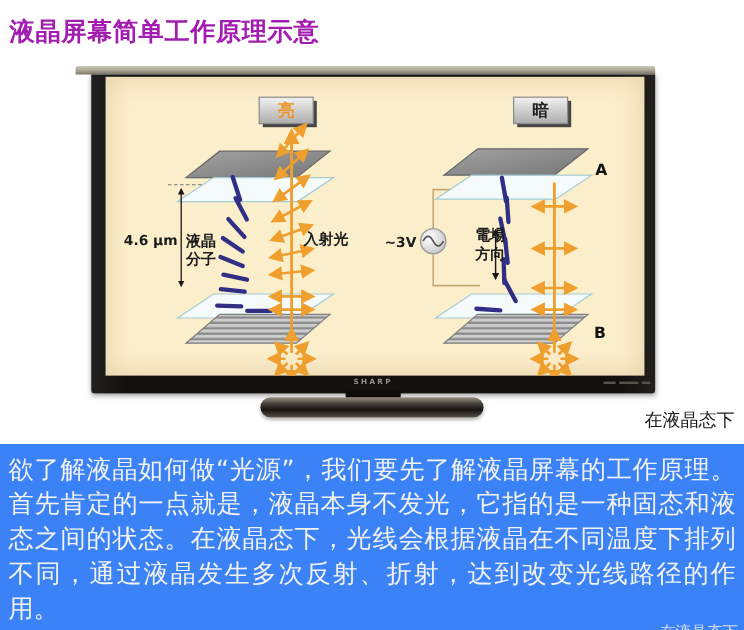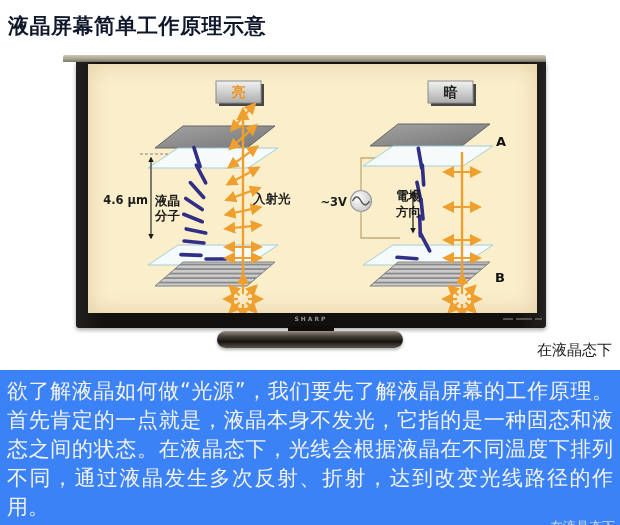--- a/index.html
+++ b/index.html
@@ -2,21 +2,21 @@
 <html><head>
 <meta charset="utf-8">
 <style>
   html,body{margin:0;padding:0;}
   body{
     width:620px;height:525px;position:relative;background:#ffffff;
     font-family:"DejaVu Sans","Liberation Sans",sans-serif;overflow:hidden;
   }
   .article-title{
     position:absolute;left:8px;top:12px;font-size:21px;font-weight:600;
-    color:#0f172a;letter-spacing:0.5px;white-space:nowrap;
+    color:#a21caf;letter-spacing:0.5px;white-space:nowrap;
   }
   
   .tv{position:absolute;left:63px;top:55px;width:483px;height:293px;}
   .tv-top-strip{
     position:absolute;left:0;top:0;width:483px;height:7px;
     background:linear-gradient(180deg,#cdc7b5 0%,#a8a392 55%,#7d786a 100%);
     border-radius:2px 2px 0 0;
   }
   .tv-body{
     position:absolute;left:13px;top:7px;width:470px;height:266px;

